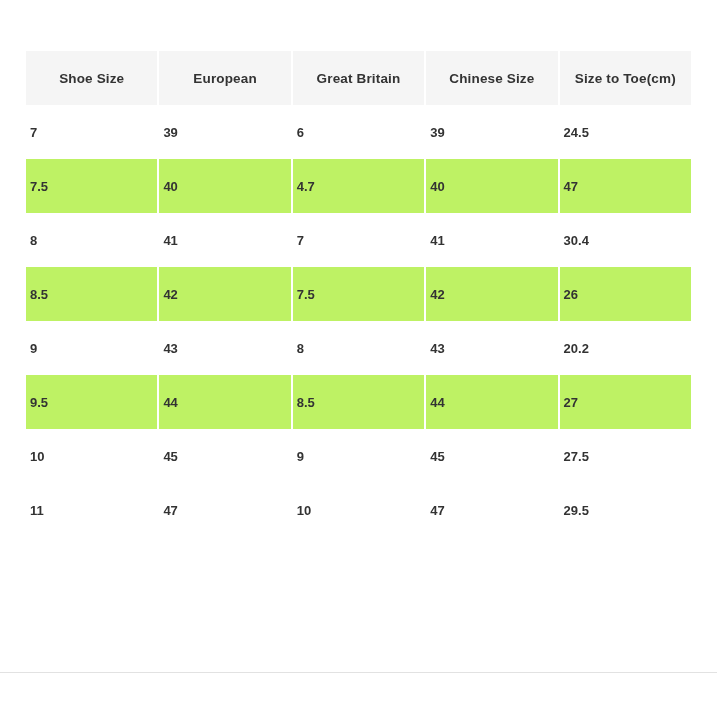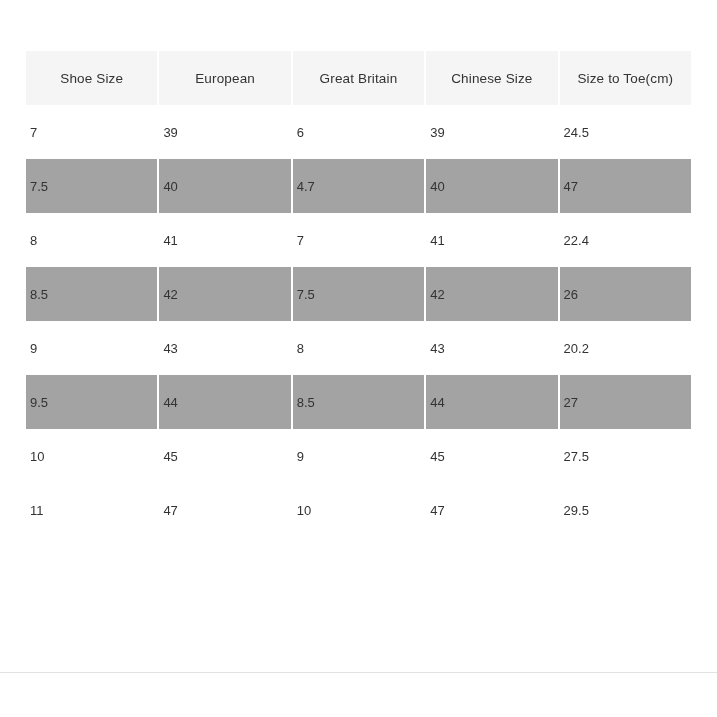--- a/index.html
+++ b/index.html
@@ -36,39 +36,39 @@
     border-collapse: separate;
     border-spacing: 2px 0;
     table-layout: fixed;
   }
 
   table.size-table th,
   table.size-table td {
     height: 54px;
     padding: 0 4px;
     vertical-align: middle;
-    font-weight: normal;
+    font-weight: bold;
     box-sizing: border-box;
   }
 
   table.size-table th {
     background: #f5f5f5;
     color: #333333;
     font-size: 13.5px;
     letter-spacing: 0.15px;
   }
 
   table.size-table td {
     font-size: 13px;
     color: #333333;
     background: #ffffff;
   }
 
   table.size-table tbody tr.striped td {
-    background: #a3a3a3;
+    background: #bef264;
   }
 
   
   .footnote {
     position: absolute;
     left: 24px;
     top: 590px;
     width: 669px;
     font-size: 12.4px;
     line-height: 18px;
@@ -116,21 +116,21 @@
           <td>40</td>
           <td>4.7</td>
           <td>40</td>
           <td>47</td>
         </tr>
         <tr>
           <td>8</td>
           <td>41</td>
           <td>7</td>
           <td>41</td>
-          <td>22.4</td>
+          <td>30.4</td>
         </tr>
         <tr class="striped">
           <td>8.5</td>
           <td>42</td>
           <td>7.5</td>
           <td>42</td>
           <td>26</td>
         </tr>
         <tr>
           <td>9</td>

